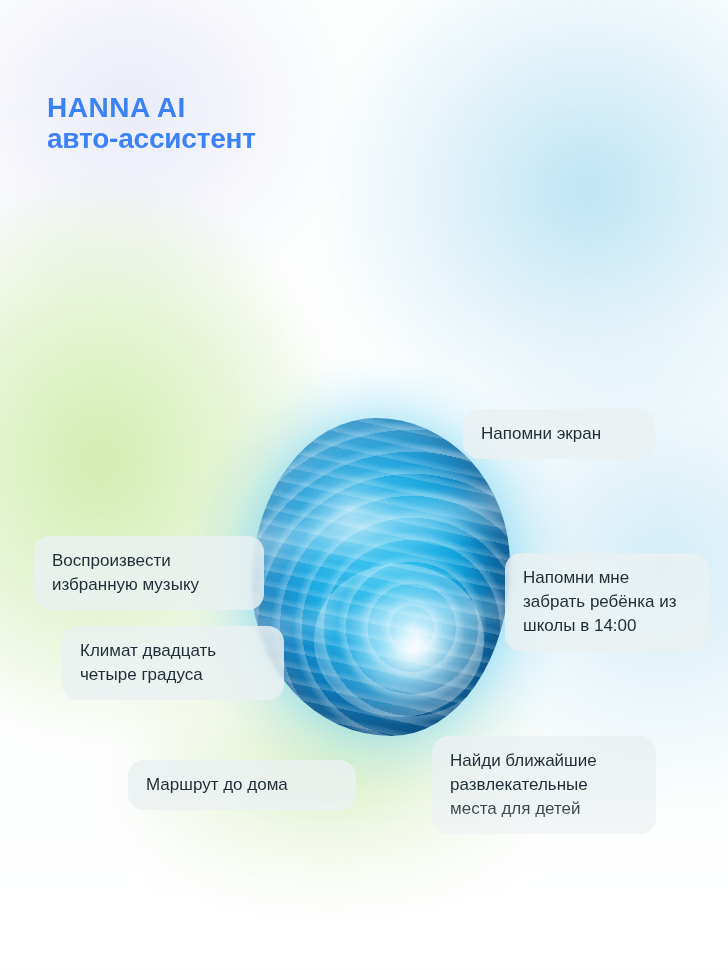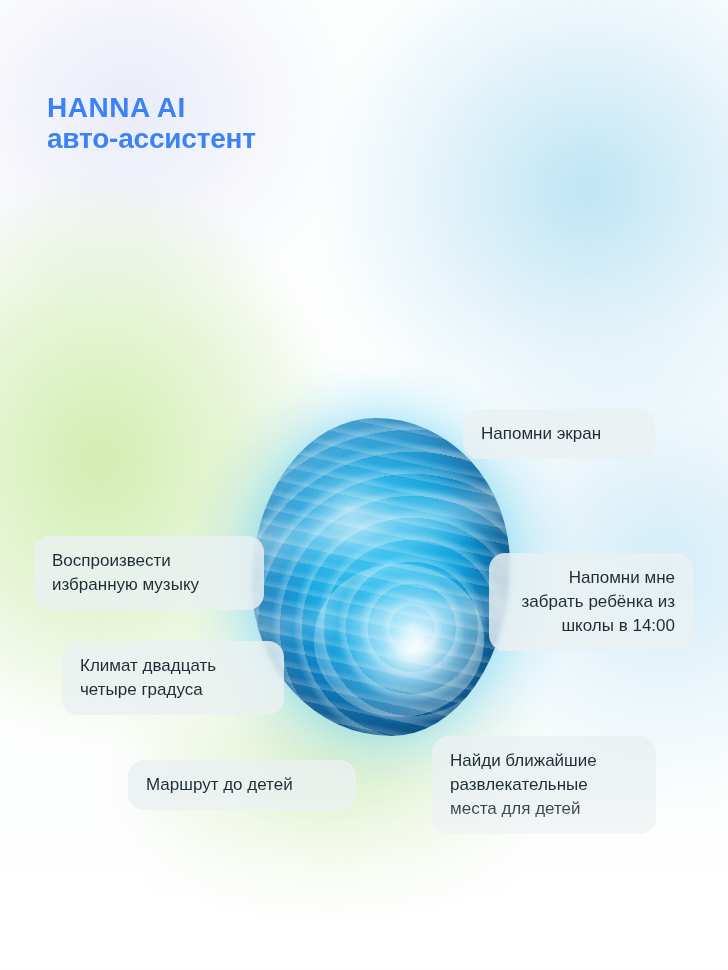--- a/index.html
+++ b/index.html
@@ -171,22 +171,22 @@
     font-size: 17px;
     line-height: 1.42;
     padding: 13px 18px;
     box-sizing: border-box;
     backdrop-filter: blur(2px);
   }
 
   .b-story   { left: 106px; top: 340px;  width: 296px; }
   .b-screen  { left: 463px; top: 409px;  width: 192px; }
   .b-music   { left: 34px;  top: 496px;  width: 230px; margin-top: 40px; }
-  .b-remind  { left: 489px; top: 553px;  width: 204px; text-align: right; }
-  .b-climate { left: 62px;  top: 641px;  width: 222px; }
+  .b-remind  { left: 505px; top: 553px;  width: 204px; }
+  .b-climate { left: 62px;  top: 626px;  width: 222px; }
   .b-route   { left: 128px; top: 760px;  width: 228px; }
   .b-places  { left: 432px; top: 736px;  width: 224px; }
 </style>
 </head>
 <body>
 
 <div id="poster">
 
   <div class="wash wash-lav-topleft"></div>
   <div class="wash wash-blue-topright"></div>
@@ -205,17 +205,17 @@
       <div class="orb-band"></div>
       <div class="orb-band b2"></div>
       <div class="orb-swirl"></div>
     </div>
   </div>
 
   <div class="bubble b-screen">Напомни экран</div>
   <div class="bubble b-music">Воспроизвести избранную музыку</div>
   <div class="bubble b-remind">Напомни мне забрать ребёнка из школы в 14:00</div>
   <div class="bubble b-climate">Климат двадцать четыре градуса</div>
-  <div class="bubble b-route">Маршрут до детей</div>
+  <div class="bubble b-route">Маршрут до дома</div>
   <div class="bubble b-places">Найди ближайшие развлекательные места для детей</div>
 
   <div class="wash wash-white-bottom"></div>
 </div>
 
 </body></html>

